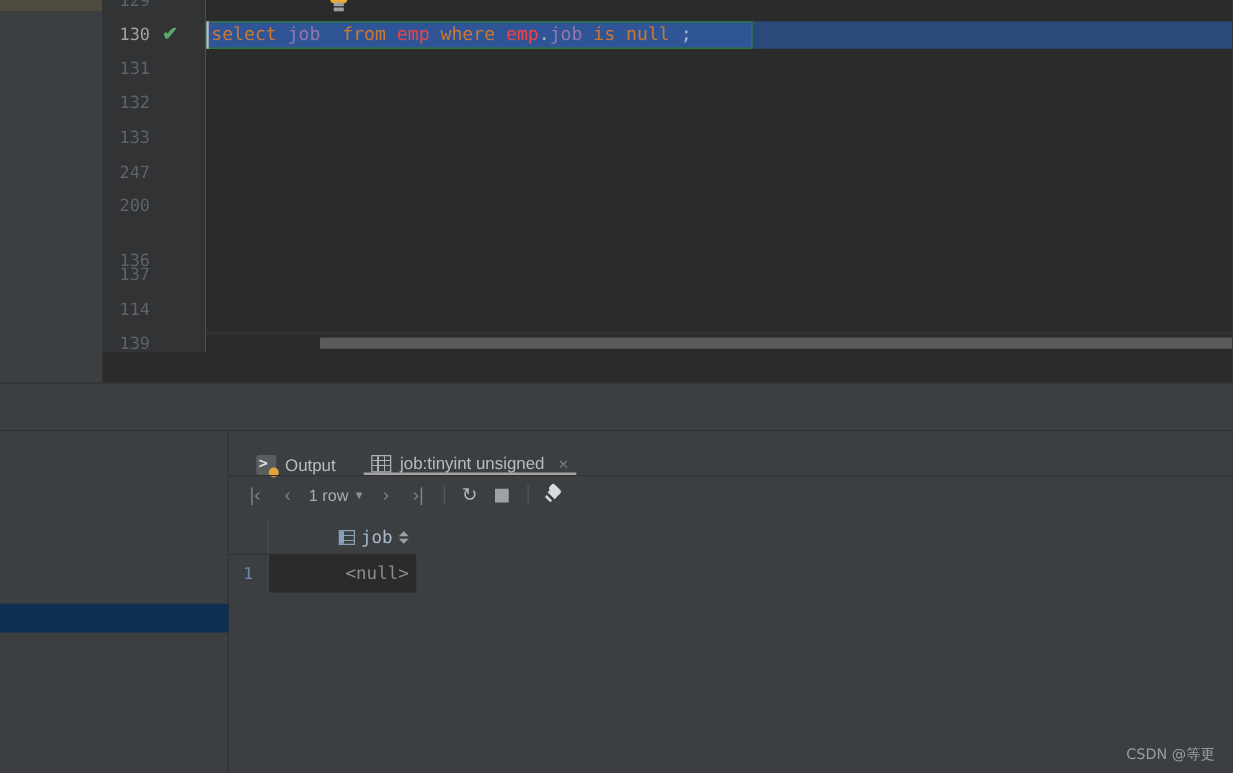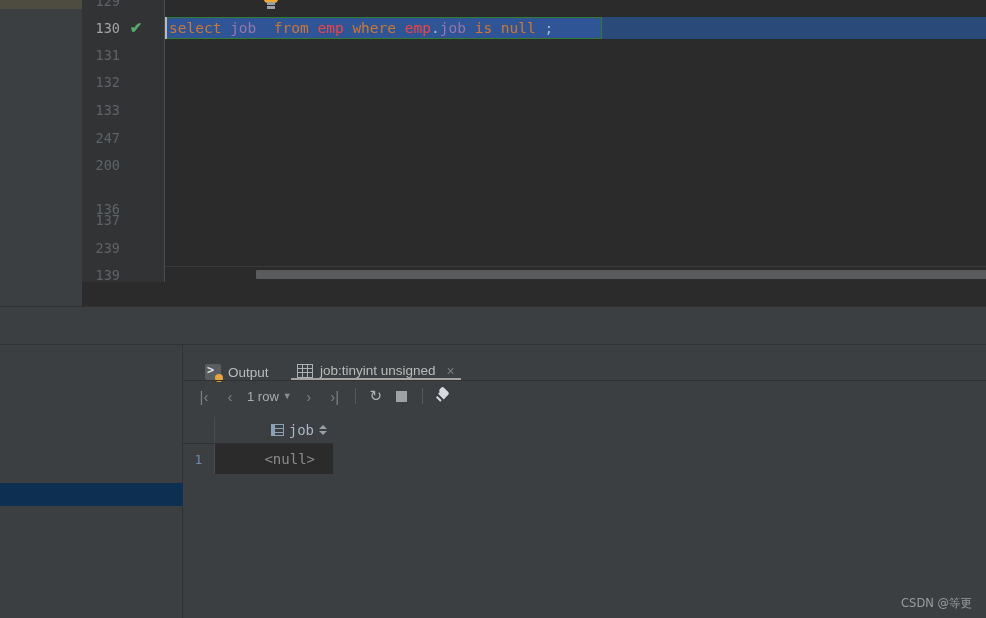--- a/index.html
+++ b/index.html
@@ -413,21 +413,21 @@
     font-family: "DejaVu Sans Mono", monospace;
     font-size: 13px;
     border-right: 1px solid #4a4d4f;
     box-sizing: border-box;
   }
   .gr-cell {
     width: 118px;
     display: flex;
     align-items: center;
     justify-content: flex-end;
-    padding-right: 18px;
+    padding-right: 6px;
     box-sizing: border-box;
     background: #2b2b2b;
     color: #8c8c8c;
     font-family: "DejaVu Sans Mono", monospace;
     font-size: 14px;
   }
 
   
   .watermark {
     position: absolute;
@@ -453,21 +453,21 @@
       <div class="ln" style="top:-7px;">129</div>
       <div class="ln current" style="top:20px;text-align:right;">130</div>
       <div class="gutter-check" style="top:20px;">✔</div>
       <div class="ln" style="top:47px;">131</div>
       <div class="ln" style="top:74px;">132</div>
       <div class="ln" style="top:102px;">133</div>
       <div class="ln" style="top:130px;">247</div>
       <div class="ln" style="top:157px;">200</div>
       <div class="ln" style="top:185px;margin-top:16px;">136</div>
       <div class="ln" style="top:212px;">137</div>
-      <div class="ln" style="top:240px;">239</div>
+      <div class="ln" style="top:240px;">114</div>
       <div class="ln" style="top:267px;">139</div>
     </div>
 
     <div class="code-area">
 
       <div class="bulb">
         <div class="glass"></div>
         <div class="base1"></div>
         <div class="base2"></div>
       </div>

